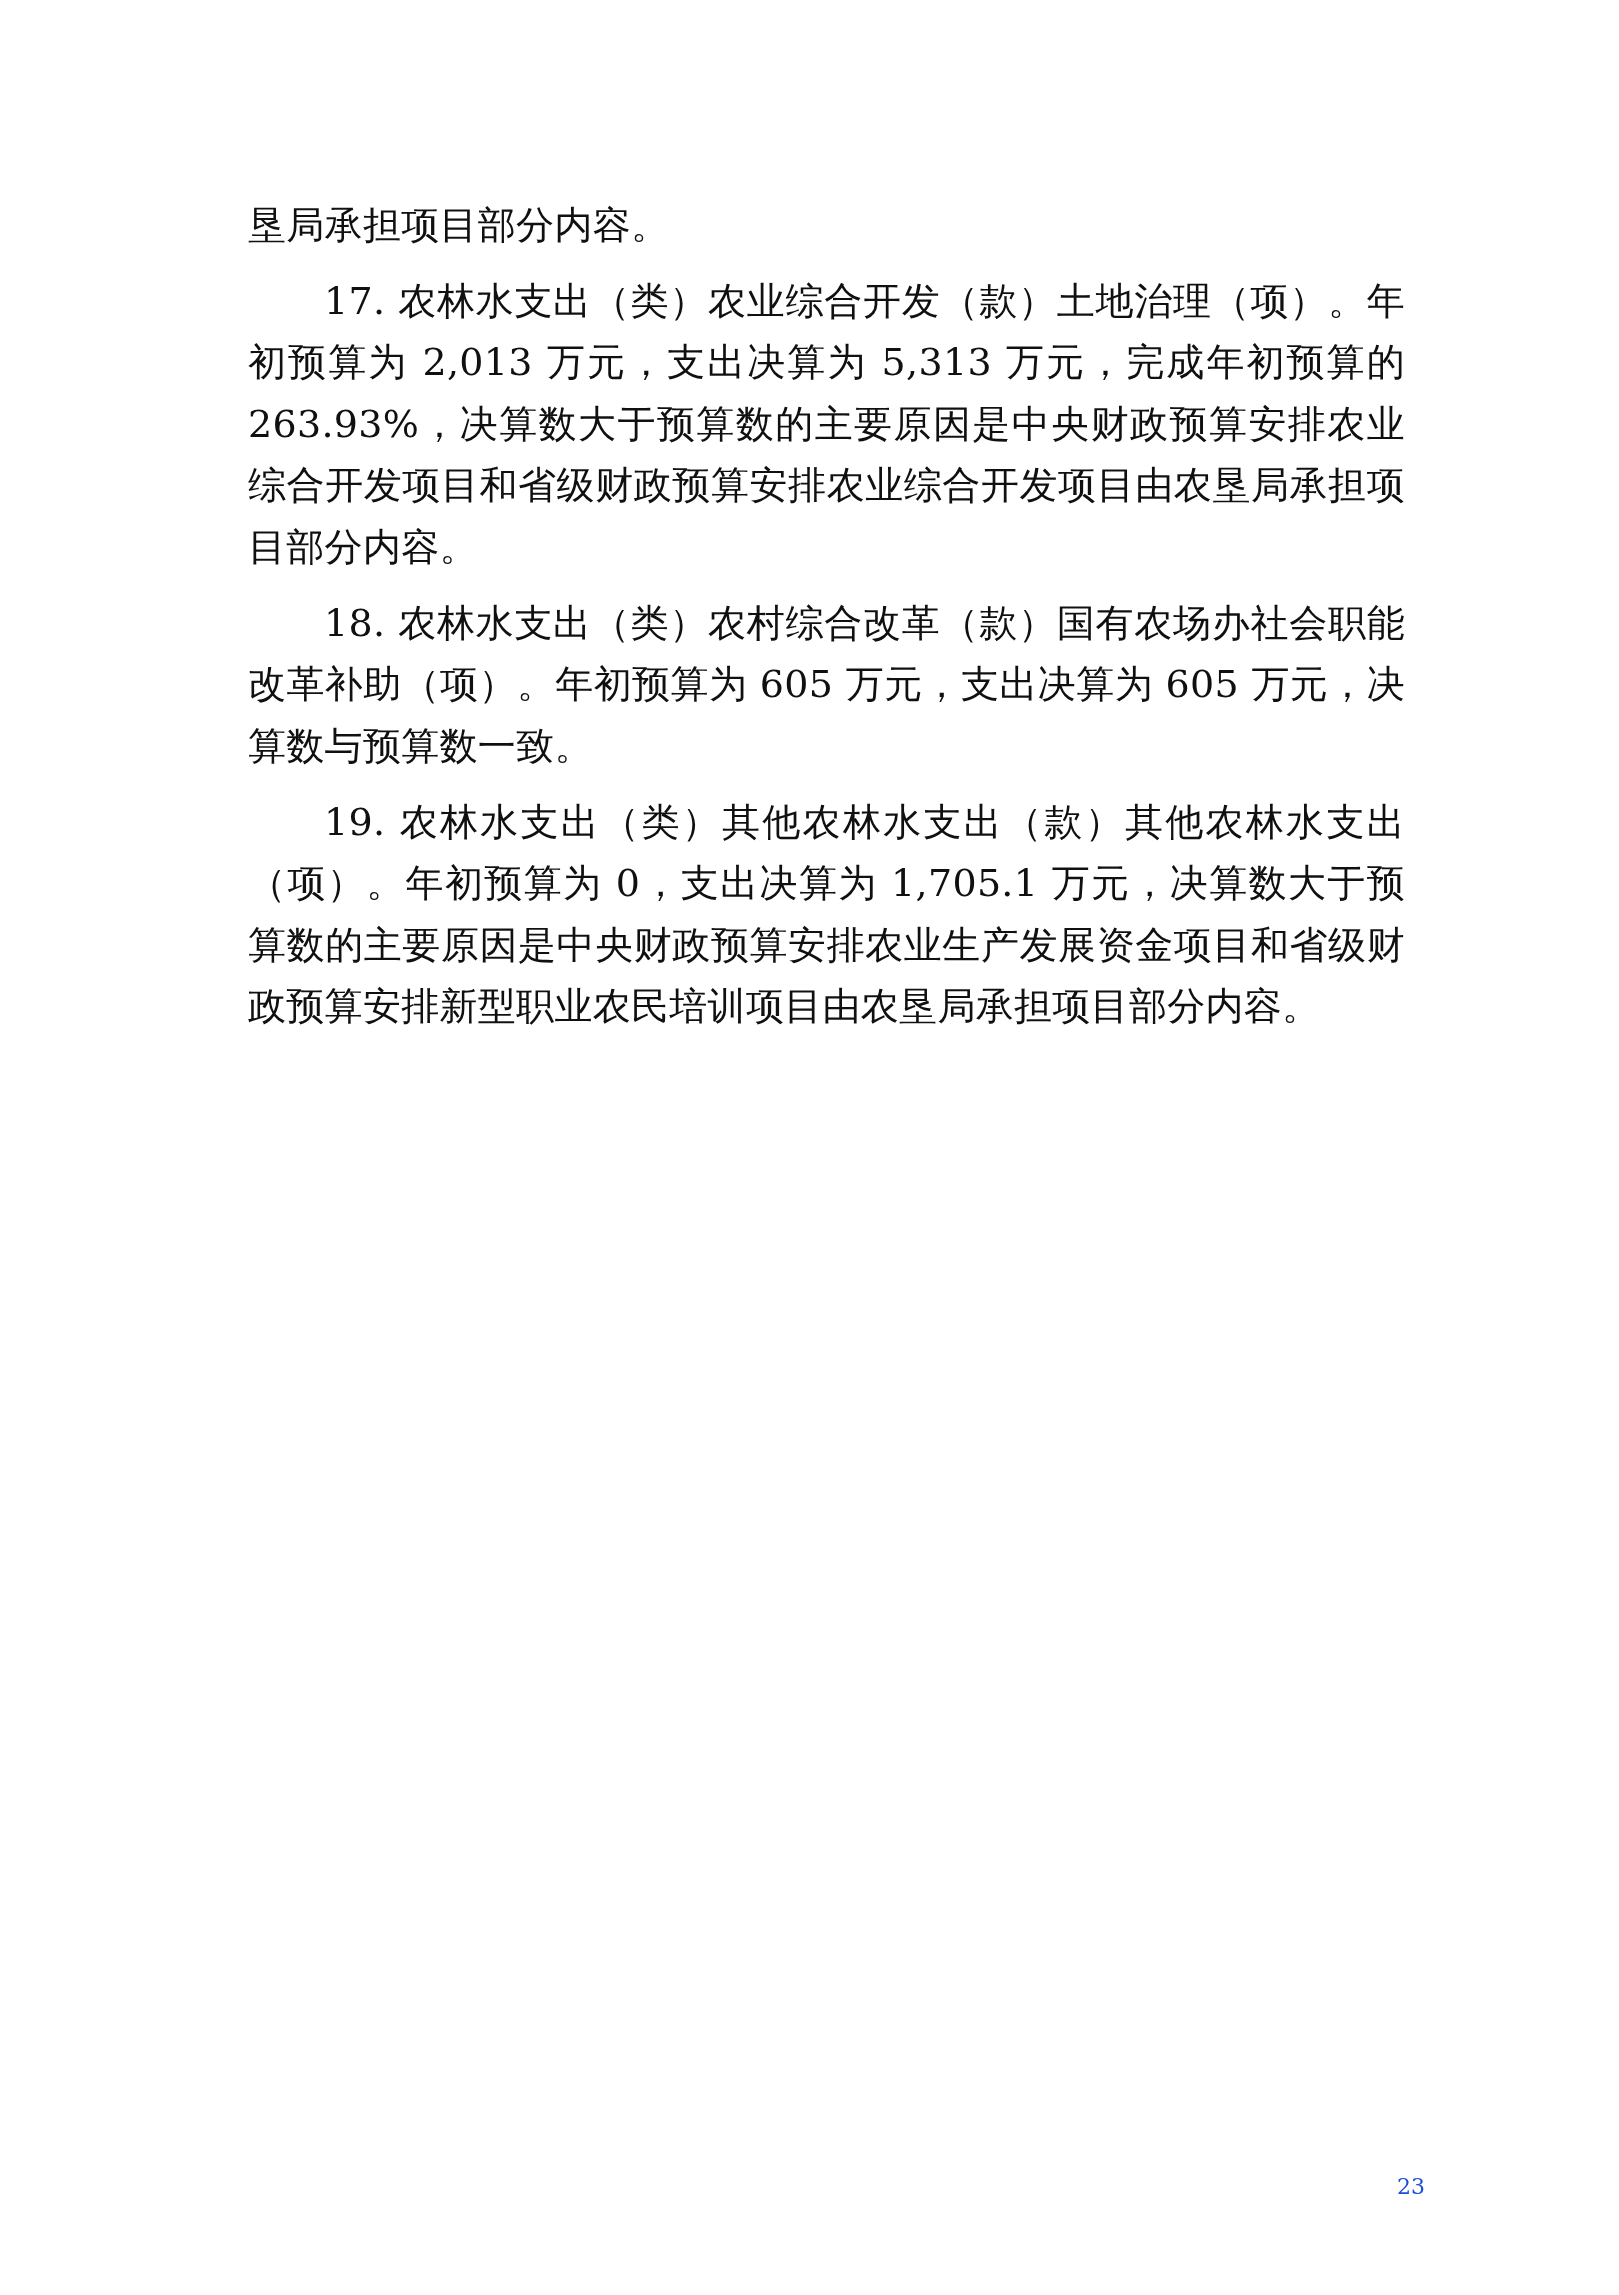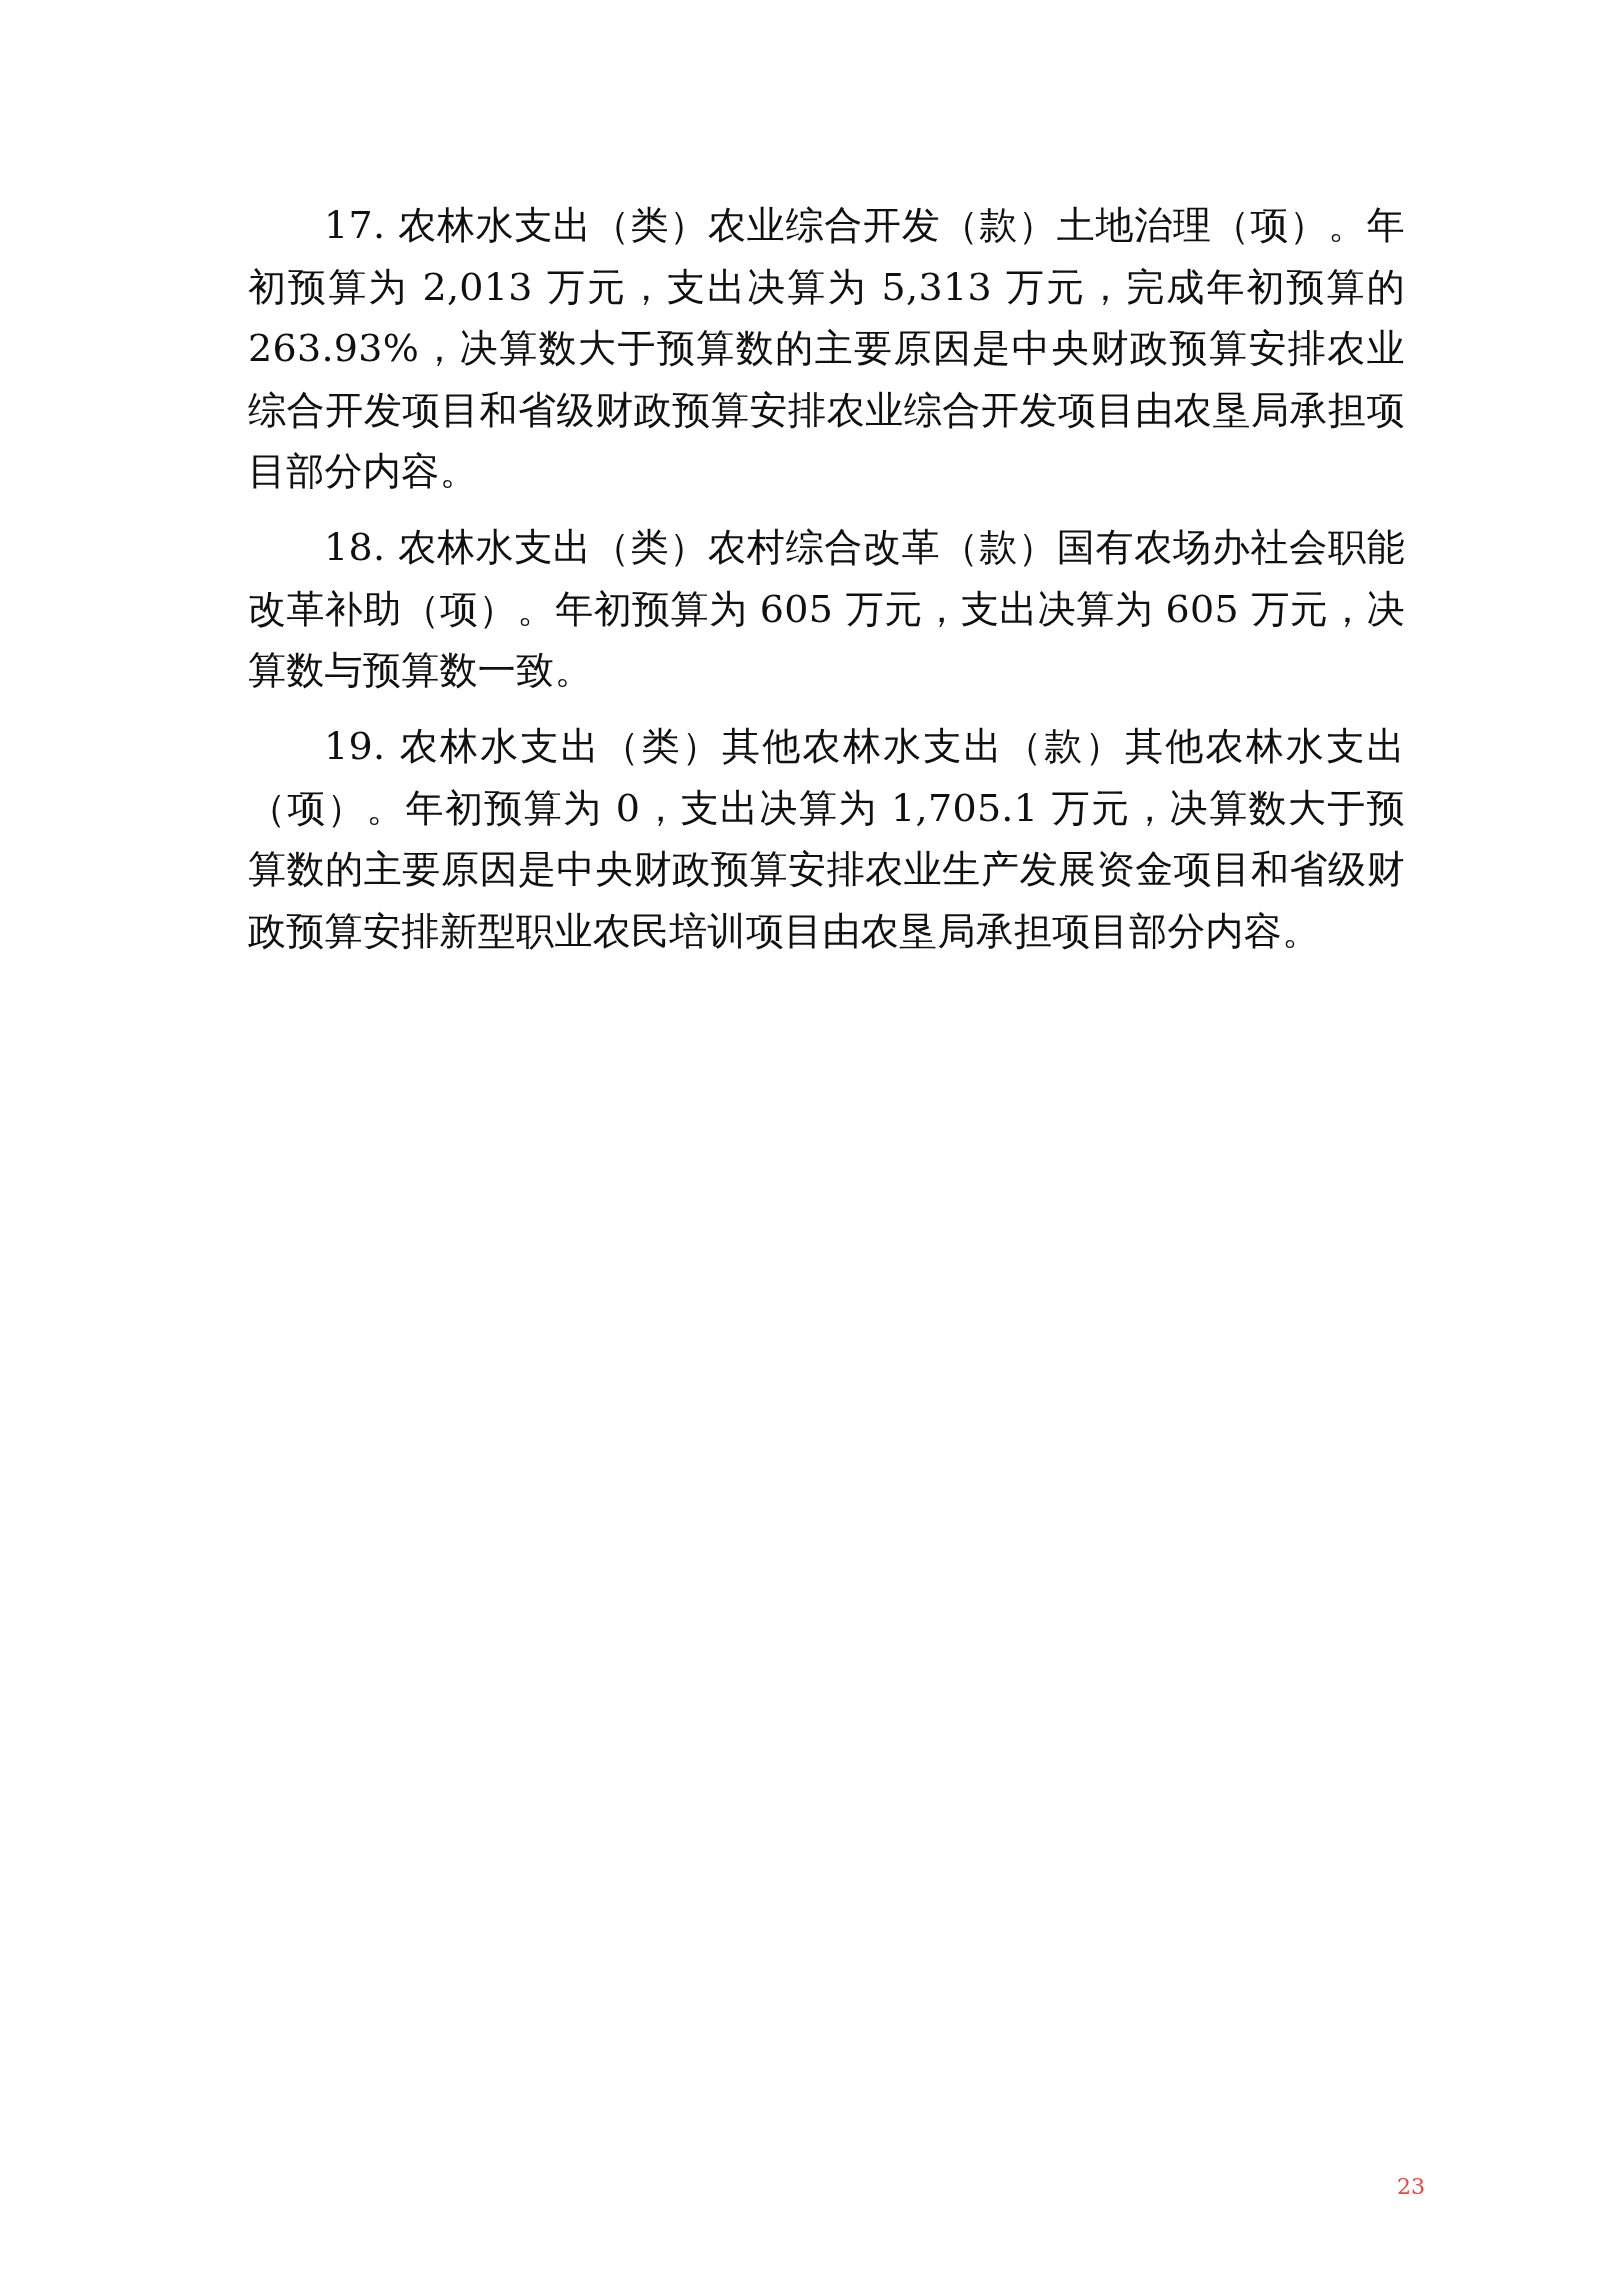--- a/index.html
+++ b/index.html
@@ -37,36 +37,37 @@
   }
   p.para.indent {
     text-indent: 2em;
   }
   .page-number {
     position: absolute;
     right: 195px;
     bottom: 96px;
     font-size: 22px;
     font-family: "DejaVu Serif", "Liberation Serif", serif;
-    color: #ef4444;
+    color: #1d4ed8;
   }
   
   .paper-edge {
     position: absolute;
     inset: 0;
     pointer-events: none;
     box-shadow: inset 0 0 0 0 rgba(0,0,0,0);
   }
 </style>
 </head>
 <body>
 
 <div class="page">
   <div class="doc-body">
 
+    <p class="para">垦局承担项目部分内容。</p>
 
 
     <p class="para indent">17. 农林水支出（类）农业综合开发（款）土地治理（项）。年初预算为 2,013 万元，支出决算为 5,313 万元，完成年初预算的 263.93%，决算数大于预算数的主要原因是中央财政预算安排农业综合开发项目和省级财政预算安排农业综合开发项目由农垦局承担项目部分内容。</p>
 
     <p class="para indent">18. 农林水支出（类）农村综合改革（款）国有农场办社会职能改革补助（项）。年初预算为 605 万元，支出决算为 605 万元，决算数与预算数一致。</p>
 
     <p class="para indent">19. 农林水支出（类）其他农林水支出（款）其他农林水支出（项）。年初预算为 0，支出决算为 1,705.1 万元，决算数大于预算数的主要原因是中央财政预算安排农业生产发展资金项目和省级财政预算安排新型职业农民培训项目由农垦局承担项目部分内容。</p>
 
 
 

